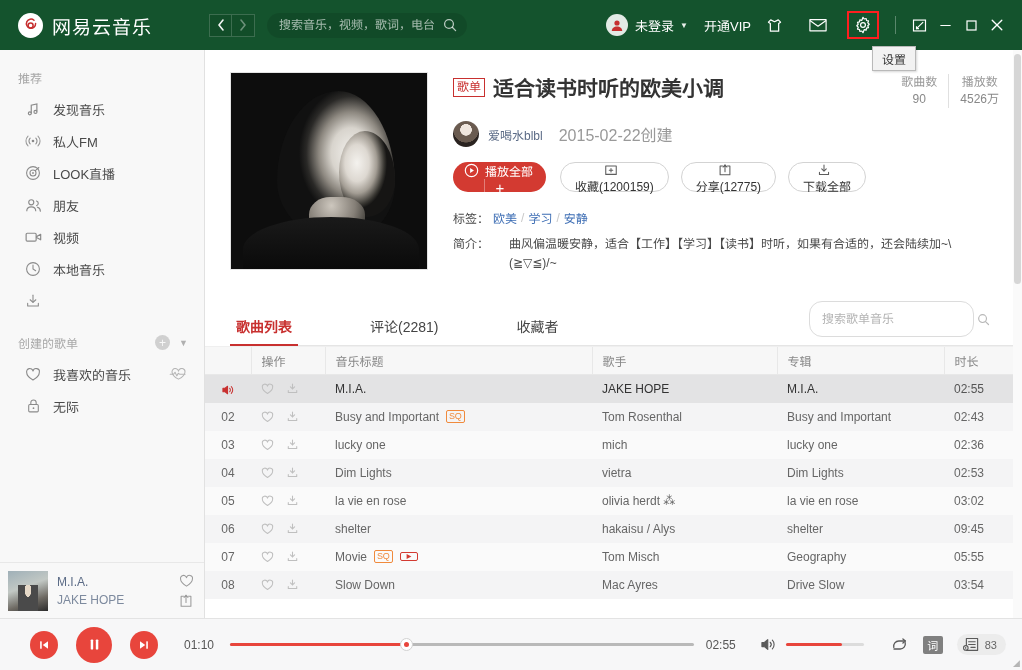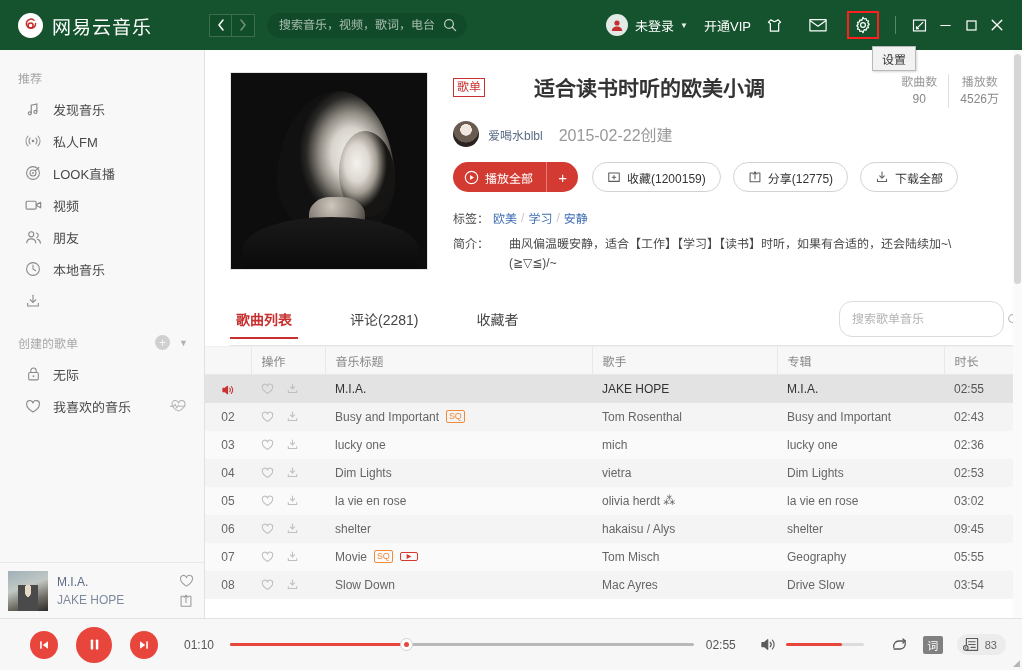--- a/index.html
+++ b/index.html
@@ -174,21 +174,21 @@
   }
   .cover .shoulder {
     position: absolute; left: 12px; bottom: 0; width: 176px; height: 52px;
     background: linear-gradient(180deg, #1a1a1a 0%, #0a0a0a 100%);
     border-radius: 50% 50% 0 0 / 62% 62% 0 0;
   }
 
   .pl-info { flex: 1 1 auto; padding-left: 25px; padding-right: 12px; min-width: 0; }
   .pl-titlerow { display: flex; align-items: flex-start; }
   .pl-titleblock { flex: 1 1 auto; min-width: 0; }
-  .pl-titleline { display: flex; align-items: center; gap: 41px; }
+  .pl-titleline { display: flex; align-items: center; }
   .badge-gedan {
     border: 1px solid #c8302f; color: #c8302f; font-size: 12px;
     padding: 1px 3px; line-height: 15px; margin-right: 8px; flex: 0 0 auto;
   }
   .pl-title { font-size: 21px; color: #333; font-weight: bold; white-space: nowrap; }
   .pl-stats { display: flex; flex: 0 0 auto; text-align: center; padding-top: 2px; }
   .stat { padding: 0 11px; }
   .stat + .stat { border-left: 1px solid #e0e0e0; }
   .stat-label { font-size: 12px; color: #999; line-height: 17px; }
   .stat-value { font-size: 12px; color: #888; line-height: 17px; }
@@ -199,21 +199,21 @@
     background: radial-gradient(circle at 50% 34%, #efe6de 0 26%, #6a5b50 28% 58%, #2a2320 60% 100%);
   }
   .author-name { font-size: 12px; color: #5b6b86; margin-left: 9px; }
   .author-date { font-size: 16px; color: #999; margin-left: 16px; }
 
   .pl-actions { display: flex; align-items: center; margin-top: 15px; }
   .btn {
     height: 30px; display: flex; align-items: center;
     border: 1px solid #d3d3d3; border-radius: 15px;
     background: #fff; font-size: 12px; color: #333;
-    padding: 0 14px; margin-right: 12px;
+    padding: 0 14px; margin-right: 12px; flex-direction: column;
   }
   .btn .bi { margin-right: 6px; display: flex; color: #5c5c5c; }
   .btn-play {
     border: none; border-radius: 15px; background: #d33a31;
     color: #fff; padding: 0; margin-right: 14px; overflow: hidden;
   }
   .btn-play .pp-main {
     display: flex; align-items: center; height: 30px; padding: 0 13px 0 11px;
   }
   .btn-play .pp-main .bi { color: #fff; margin-right: 6px; }
@@ -223,21 +223,21 @@
   }
 
   .pl-tags { margin-top: 17px; font-size: 12px; color: #4a4a4a; display: flex; align-items: center; flex-wrap: wrap; }
   .pl-tags .lbl { color: #4a4a4a; margin-right: 4px; }
   .pl-tags a { color: #3f6fb5; text-decoration: none; }
   .pl-tags .sep { color: #c8c8c8; margin: 0 4px; }
   .pl-desc { margin-top: 9px; font-size: 12px; color: #4a4a4a; line-height: 19px; max-width: 540px; display: flex; }
   .pl-desc .lbl { flex: 0 0 auto; margin-right: 20px; }
 
   
-  .tabs { display: flex; align-items: center; margin-top: 28px; padding-right: 18px; border-bottom: 1px solid #e5e5e5; }
+  .tabs { display: flex; align-items: flex-end; margin-top: 28px; padding-right: 48px; border-bottom: 1px solid #e5e5e5; gap: 20px; }
   .tab {
     font-size: 14px; color: #444; padding: 0 6px 9px 6px; margin-right: 46px;
     position: relative;
   }
   .tab.active { color: #c8302f; font-weight: bold; }
   .tab.active::after {
     content: ""; position: absolute; left: 0; right: 0; bottom: -1px; height: 2px; background: #c8302f;
   }
   .tab-search {
     margin-left: auto; width: 165px; height: 36px;
@@ -463,36 +463,36 @@
                 <circle cx="9" cy="9" r="7.2"></circle>
                 <circle cx="9" cy="9" r="3.4"></circle>
                 <circle cx="9" cy="9" r="1" fill="currentColor" stroke="none"></circle>
                 <path d="M11.6 6.4 L15.6 2.8" stroke-linecap="round"></path>
               </svg>
           </span>
           <span class="sb-label">LOOK直播</span>
         </div>
         <div class="sb-item">
           <span class="sb-ico">
-            <svg width="17" height="14" viewBox="0 0 18 14" fill="none" stroke="currentColor" stroke-width="1.25" stroke-linejoin="round">
-                <rect x="1.2" y="3" width="10.6" height="8.4" rx="1.2"></rect>
-                <path d="M12.2 6.6 L16.6 4.2 v5.8 l-4.4-2.4z"></path>
-              </svg>
-          </span>
-          <span class="sb-label">视频</span>
-        </div>
-        <div class="sb-item">
-          <span class="sb-ico">
             <svg width="17" height="15" viewBox="0 0 18 16" fill="none" stroke="currentColor" stroke-width="1.2">
                 <circle cx="6.6" cy="4.6" r="2.7"></circle>
                 <path d="M1.8 14c0-2.9 2.1-4.6 4.8-4.6s4.8 1.7 4.8 4.6"></path>
                 <path d="M12.2 3.2a2.6 2.6 0 0 1 0 5M13.2 9.8c2 .5 3.1 2 3.1 4.2" stroke-linecap="round"></path>
               </svg>
           </span>
           <span class="sb-label">朋友</span>
+        </div>
+        <div class="sb-item">
+          <span class="sb-ico">
+            <svg width="17" height="14" viewBox="0 0 18 14" fill="none" stroke="currentColor" stroke-width="1.25" stroke-linejoin="round">
+                <rect x="1.2" y="3" width="10.6" height="8.4" rx="1.2"></rect>
+                <path d="M12.2 6.6 L16.6 4.2 v5.8 l-4.4-2.4z"></path>
+              </svg>
+          </span>
+          <span class="sb-label">视频</span>
         </div>
 
         <div class="sb-item">
           <span class="sb-ico">
             <svg width="16" height="16" viewBox="0 0 18 18" fill="none" stroke="currentColor" stroke-width="1.2">
                 <circle cx="9" cy="9" r="7.2"></circle>
                 <path d="M9 4.6V9l3 1.9" stroke-linecap="round"></path>
               </svg>
           </span>
           <span class="sb-label">本地音乐</span>
@@ -507,41 +507,41 @@
           </span>
         </div>
 
         <div class="sb-group-title" style="margin-top:10px;">
           <span class="gt-txt">创建的歌单</span>
           <span class="sb-add">+</span>
           <span class="sb-chev">▼</span>
         </div>
         <div class="sb-item">
           <span class="sb-ico">
-            <svg width="15" height="16" viewBox="0 0 16 18" fill="none" stroke="currentColor" stroke-width="1.2">
-                <rect x="2.6" y="7.4" width="10.8" height="8.2" rx="1.2"></rect>
-                <path d="M5 7.4V5.2a3 3 0 0 1 6 0v2.2"></path>
-                <circle cx="8" cy="11.4" r="1" fill="currentColor" stroke="none"></circle>
-              </svg>
-          </span>
-          <span class="sb-label">无际</span>
-        </div>
-        <div class="sb-item">
-          <span class="sb-ico">
             <svg width="16" height="15" viewBox="0 0 18 16" fill="none" stroke="currentColor" stroke-width="1.25" stroke-linejoin="round">
                 <path d="M9 14.2S1.9 10.1 1.9 5.7A3.6 3.6 0 0 1 9 4.1a3.6 3.6 0 0 1 7.1 1.6c0 4.4-7.1 8.5-7.1 8.5z"></path>
               </svg>
           </span>
           <span class="sb-label">我喜欢的音乐</span>
           <span class="sb-trail">
             <svg width="19" height="13" viewBox="0 0 22 14" fill="none" stroke="currentColor" stroke-width="1.2" stroke-linejoin="round">
                 <path d="M11 12.4S3.6 8.4 3.6 4.6A3.1 3.1 0 0 1 11 3.1a3.1 3.1 0 0 1 7.4 1.5c0 3.8-7.4 7.8-7.4 7.8z"></path>
                 <path d="M1.4 6.6h4l1.6-2.2 2 4.2 1.8-3 1.4 1h6.4" stroke-linecap="round"></path>
               </svg>
           </span>
+        </div>
+        <div class="sb-item">
+          <span class="sb-ico">
+            <svg width="15" height="16" viewBox="0 0 16 18" fill="none" stroke="currentColor" stroke-width="1.2">
+                <rect x="2.6" y="7.4" width="10.8" height="8.2" rx="1.2"></rect>
+                <path d="M5 7.4V5.2a3 3 0 0 1 6 0v2.2"></path>
+                <circle cx="8" cy="11.4" r="1" fill="currentColor" stroke="none"></circle>
+              </svg>
+          </span>
+          <span class="sb-label">无际</span>
         </div>
       </div>
 
       <div class="nowplay">
         <div class="np-thumb"></div>
         <div class="np-meta">
           <div class="np-title">M.I.A.</div>
           <div class="np-artist">JAKE HOPE</div>
         </div>
         <div class="np-acts">

